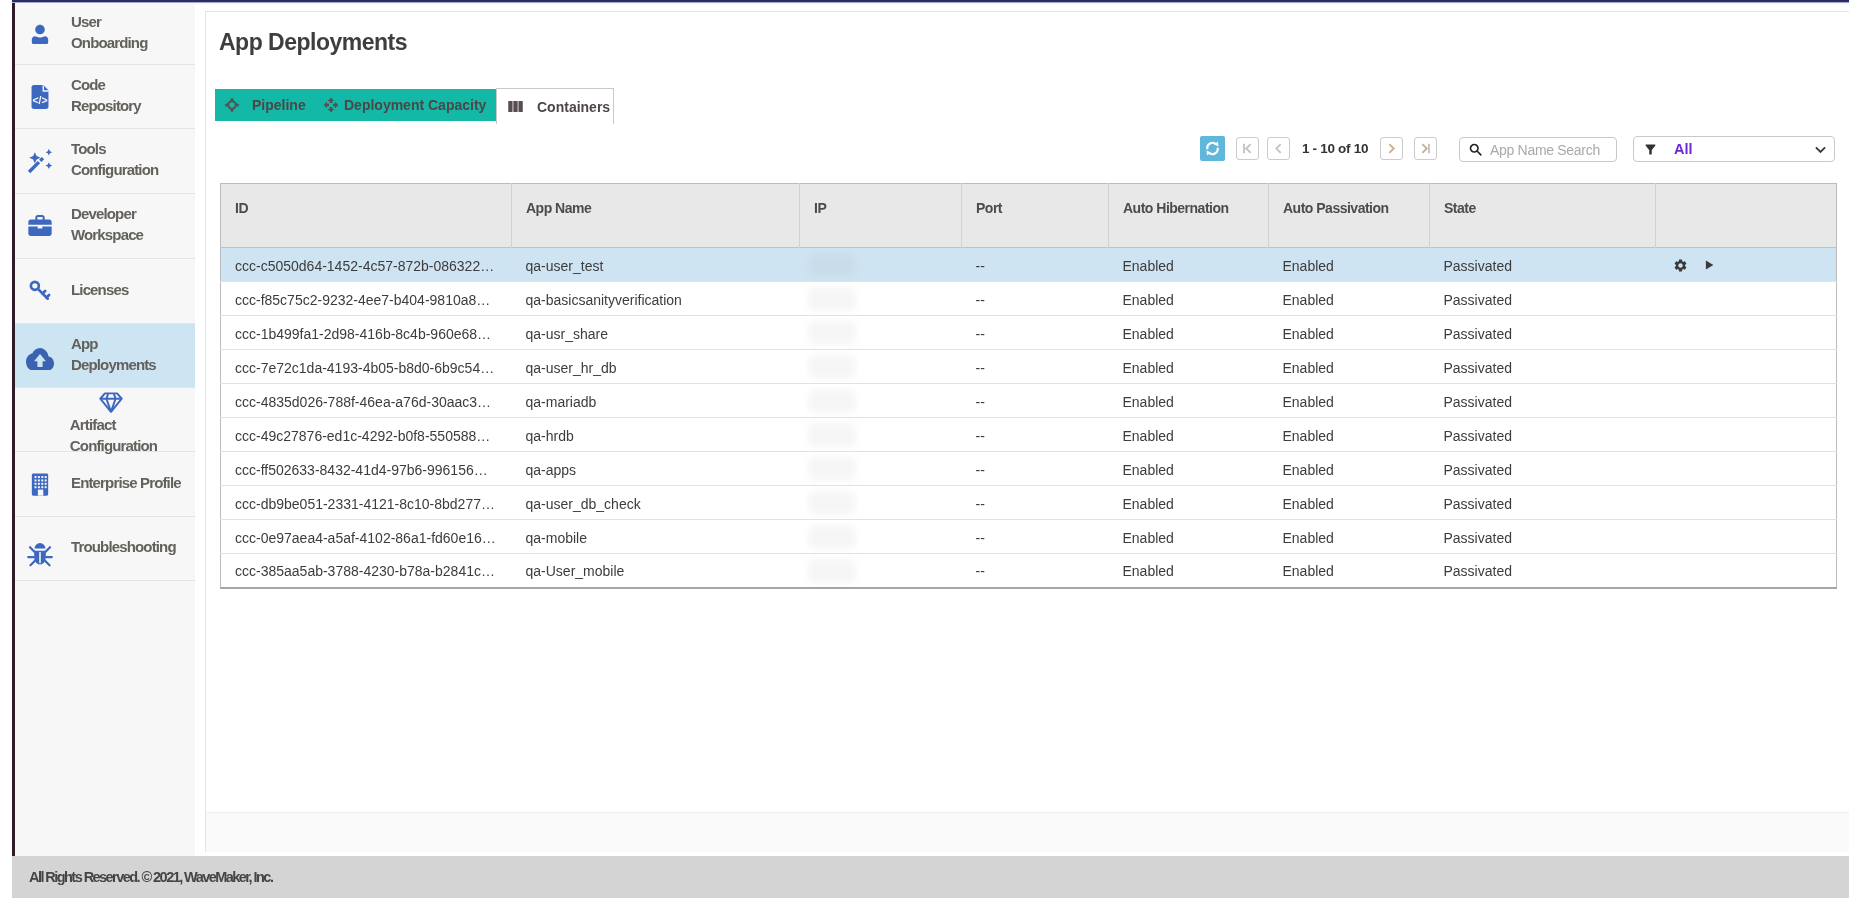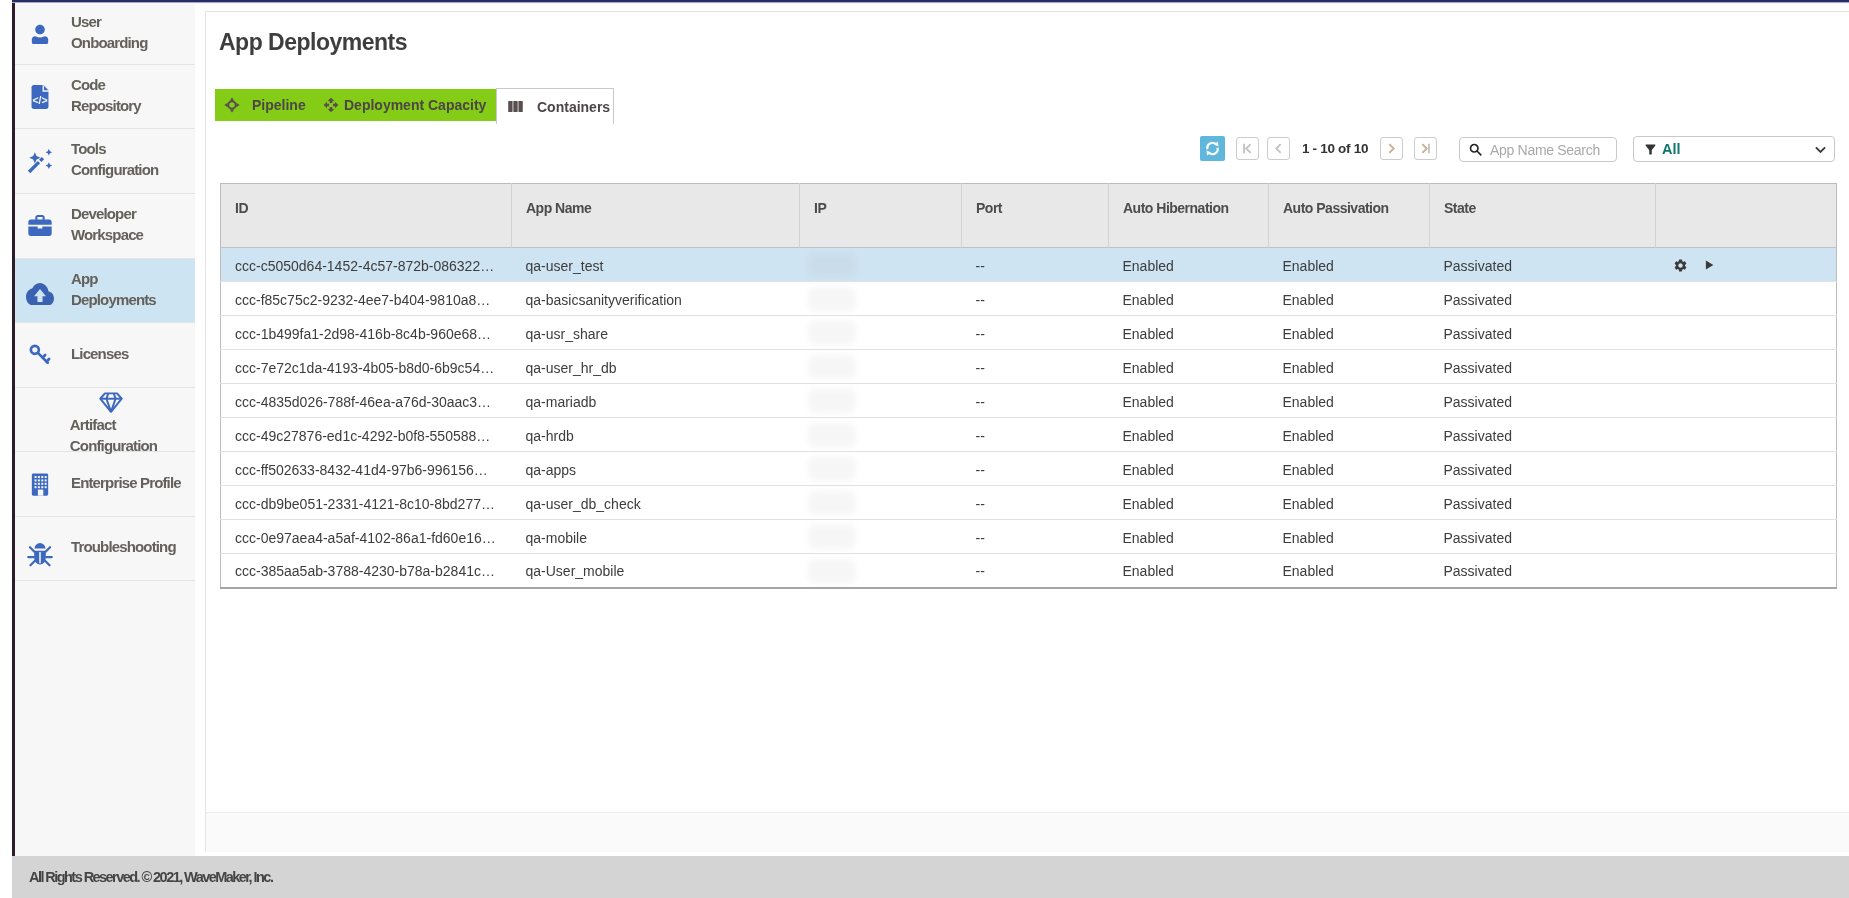--- a/index.html
+++ b/index.html
@@ -19,33 +19,33 @@
   .sb-item .lbl { margin-left:17px; font-size:15px; font-weight:bold; color:#64615c; line-height:21px; white-space:nowrap; letter-spacing:-0.85px; position:relative; top:-2px; }
   .sb-item.active { background:#cde5f3; }
 
   
   #card { left:193px; top:11px; width:1648px; height:841px; background:#ffffff; border:1px solid #e4e4e4; }
   #cardfoot { left:194px; top:812px; width:1646px; height:40px; background:#fafafa; border-top:1px solid #efefef; }
 
   #heading { left:207px; top:31px; font-size:23px; font-weight:bold; color:#3e3e3e; letter-spacing:-0.5px; line-height:1; }
 
   
-  .tab { position:absolute; top:89px; height:32px; background:#84cc16; display:flex; align-items:center; }
+  .tab { position:absolute; top:89px; height:32px; background:#14b8a6; display:flex; align-items:center; }
   .tab .tic { margin-left:9px; width:16px; height:16px; }
   .tab .tlb { margin-left:12px; font-size:14px; font-weight:bold; color:#4c4648; white-space:nowrap; }
   .tab.active { top:88px; height:36px; background:#ffffff; border:1px solid #c9c9c9; border-bottom:none; z-index:3; }
 
   
   .btn { position:absolute; top:137px; width:23px; height:23px; background:#fff; border:1px solid #cccccc; border-radius:3px; display:flex; align-items:center; justify-content:center; }
   #refreshbtn { left:1188px; top:136px; width:25px; height:25px; background:#5fb7dc; border:none; border-radius:2px; position:absolute; display:flex; align-items:center; justify-content:center; }
   #pagecount { left:1278px; top:137px; width:90px; text-align:center; line-height:23px; font-size:13.5px; font-weight:bold; color:#333333; letter-spacing:-0.3px; }
   #searchbox { left:1447px; top:137px; width:158px; height:25px; border:1px solid #c9c9c9; border-radius:4px; background:#fff; display:flex; align-items:center; }
   #searchbox .ph { margin-left:7px; font-size:14px; color:#a9a9a9; letter-spacing:-0.3px; }
   #selectbox { left:1621px; top:136px; width:202px; height:26px; border:1px solid #c9c9c9; border-radius:4px; background:#fff; display:flex; align-items:center; }
-  #selectbox .slbl { margin-left:4px; font-size:14.5px; font-weight:bold; color:#0f766e; }
+  #selectbox .slbl { margin-left:16px; font-size:14.5px; font-weight:bold; color:#6d28d9; }
 
   
   #tbl { left:208px; top:183px; width:1616px; border-collapse:collapse; table-layout:fixed; }
   #tbl th { height:64px; background:#e8e8e8; font-size:14px; font-weight:bold; color:#4c4c4c; letter-spacing:-0.5px; text-align:left; padding:0 0 16px 14px; border-left:1px solid #d2d2d2; }
   #tbl th:first-child { border-left:none; }
   #tbl { border:1px solid #bcbcbc; border-bottom:2px solid #a5a5a5; }
   #tbl thead tr { border-bottom:1px solid #c2c2c2; }
   #tbl td { height:34px; font-size:14px; color:#3c3c3c; padding:2px 0 0 14px; white-space:nowrap; overflow:hidden; }
   #tbl tbody tr { border-top:1px solid #e1e1e1; }
   #tbl tbody tr:first-child { border-top:none; background:#cfe4f3; }
@@ -82,36 +82,36 @@
           <path fill="#3d68bf" d="M20 7l.94-2.06L23 4l-2.06-.94L20 1l-.94 2.06L17 4l2.06.94zm-11 .5L7.5 4 6 7.5 2.5 9 6 10.5 7.5 14 9 10.5 12.5 9zm11 5.5l-.94 2.06L17 16l2.06.94L20 19l.94-2.06L23 16l-2.06-.94zM13.34 12.78l2.44-2.44-2.12-2.12-2.44 2.44zM12.2 13.92 3.37 22.75 1.25 20.63l8.83-8.83z" transform="translate(0.4,0.6) scale(0.96)"></path>
         </svg>
       <div class="lbl">Tools<br>Configuration</div>
     </div>
     <div class="sb-item" style="height:65px;">
       <svg class="ic" viewBox="0 0 24 24">
           <path fill="#3d68bf" d="M20 6.5h-4v-2c0-1.1-.9-2-2-2h-4c-1.1 0-2 .9-2 2v2H4c-1.1 0-2 .9-2 2v10c0 1.1.9 2 2 2h16c1.1 0 2-.9 2-2v-10c0-1.1-.9-2-2-2zm-10.2-2c0-.2.1-.3.3-.3h3.8c.2 0 .3.1.3.3v2h-4.4v-2zM2 11h20v1.4h-8v1.8h-4v-1.8H2z"></path>
         </svg>
       <div class="lbl">Developer<br>Workspace</div>
     </div>
-    <div class="sb-item active" style="height:64px;">
-      <svg class="ic" viewBox="0 0 24 24">
-          <path fill="#3b62b0" transform="scale(1,1.2125)" d="M19.35 10.2C18.67 6.75 15.64 4.2 12 4.2c-2.89 0-5.4 1.6-6.65 4C2.34 8.52 0 11.07 0 14.16c0 3.31 2.69 6 6 6h13c2.76 0 5-2.24 5-5 0-2.64-2.05-4.78-4.65-4.96zM14.2 13.6v4.1H9.8v-4.1H6.9l5.1-5.1 5.1 5.1h-2.9z"></path>
-        </svg>
-      <div class="lbl">App<br>Deployments</div>
-    </div>
     <div class="sb-item" style="height:65px;">
       <svg class="ic" viewBox="0 0 24 24">
           <g stroke="#3d68bf" fill="none" stroke-width="2.3">
             <circle cx="7.6" cy="7.6" r="3.4"></circle>
             <path d="M10.2 10.2 L18.6 18.6" stroke-linecap="round"></path>
             <path d="M14.2 14.2 L16.4 12" stroke-linecap="round"></path>
             <path d="M17.6 17.6 L19.8 15.4" stroke-linecap="round"></path>
           </g>
         </svg>
       <div class="lbl">Licenses</div>
+    </div>
+    <div class="sb-item active" style="height:64px;">
+      <svg class="ic" viewBox="0 0 24 24">
+          <path fill="#3b62b0" transform="scale(1,1.2125)" d="M19.35 10.2C18.67 6.75 15.64 4.2 12 4.2c-2.89 0-5.4 1.6-6.65 4C2.34 8.52 0 11.07 0 14.16c0 3.31 2.69 6 6 6h13c2.76 0 5-2.24 5-5 0-2.64-2.05-4.78-4.65-4.96zM14.2 13.6v4.1H9.8v-4.1H6.9l5.1-5.1 5.1 5.1h-2.9z"></path>
+        </svg>
+      <div class="lbl">App<br>Deployments</div>
     </div>
     <div class="sb-item" style="height:64px;flex-direction:column;">
       <svg class="ic" viewBox="0 0 24 24">
           <g stroke="#3d68bf" fill="none" stroke-width="1.7" stroke-linejoin="round">
             <path d="M6.8 4.6h10.4l4 4.6L12 20.4 2.8 9.2z"></path>
             <path d="M2.8 9.2h18.4"></path>
             <path d="M9.6 4.6 8.1 9.2 12 20.4"></path>
             <path d="M14.4 4.6 15.9 9.2 12 20.4"></path>
           </g>
         </svg>

